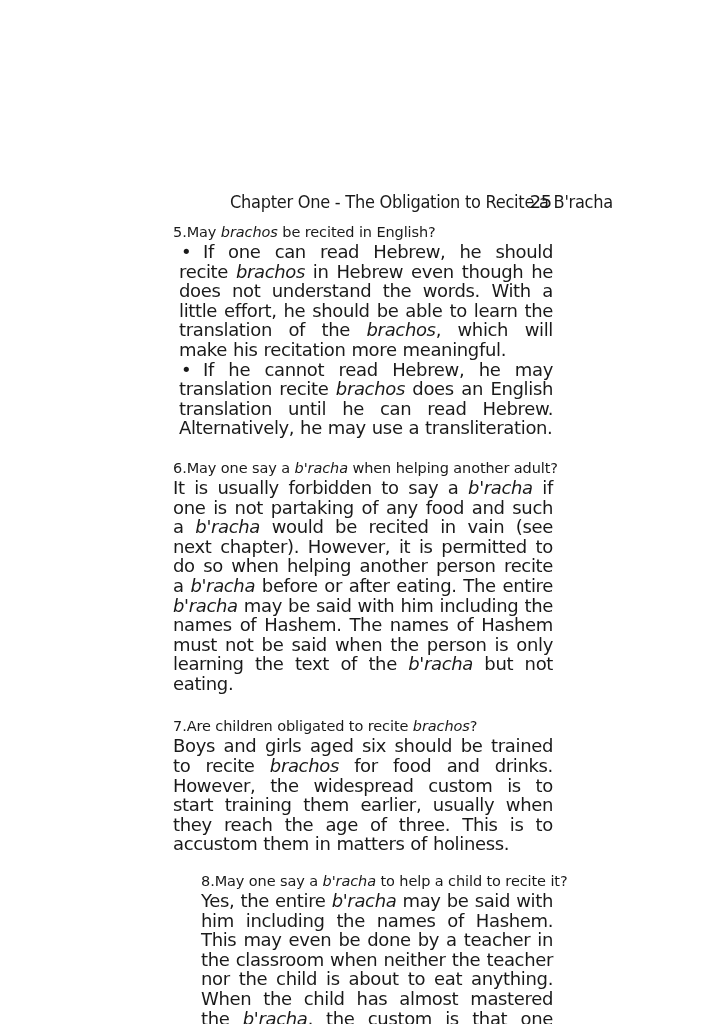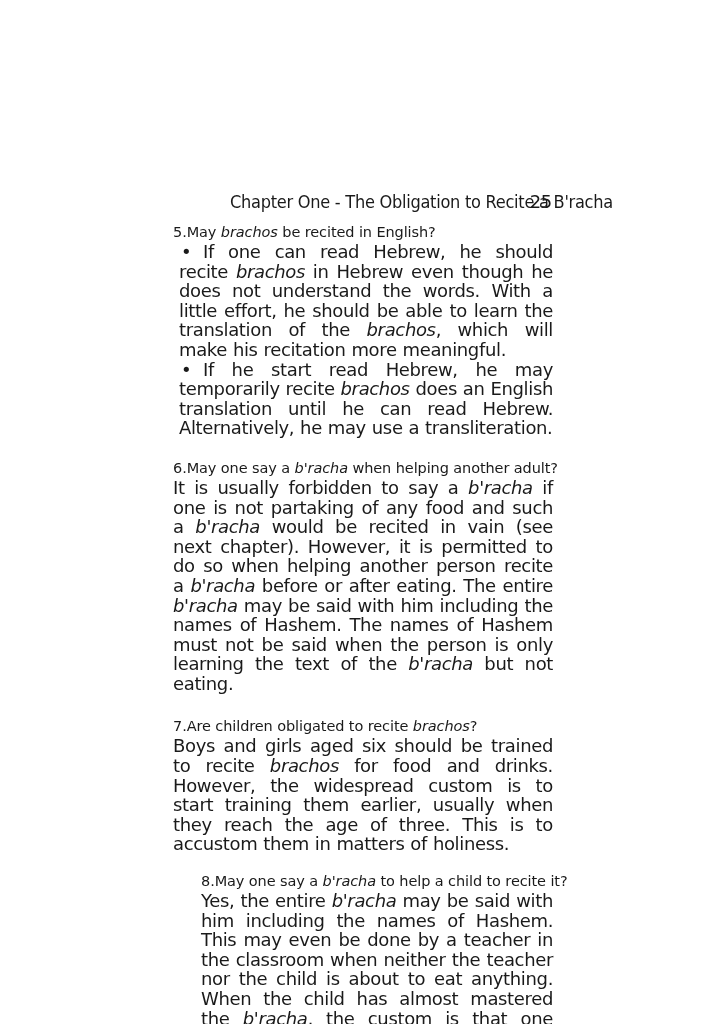--- a/index.html
+++ b/index.html
@@ -75,21 +75,21 @@
 
 <div class="page">
   <div class="running-head">
     <span class="title">Chapter One - The Obligation to Recite a B'racha</span>
     <span class="pageno">25</span>
   </div>
 
   <div class="section" id="s5">
     <h2><span>5.</span><span>May </span><em>brachos</em><span> be recited in English?</span></h2>
     <p class="bullet"><span>If one can read Hebrew, he should recite </span><em>brachos</em><span> in Hebrew even though he does not understand the words. With a little effort, he should be able to learn the translation of the </span><em>brachos</em><span>, which will make his recitation more meaningful.</span></p>
-    <p class="bullet"><span>If he start read Hebrew, he may temporarily recite </span><em>brachos</em><span> does an English translation until he can read Hebrew. Alternatively, he may use a transliteration.</span></p>
+    <p class="bullet"><span>If he cannot read Hebrew, he may translation recite </span><em>brachos</em><span> does an English translation until he can read Hebrew. Alternatively, he may use a transliteration.</span></p>
   </div>
 
   <div class="section" id="s6">
     <h2><span>6.</span><span>May one say a </span><em>b'racha</em><span> when helping another adult?</span></h2>
     <p><span>It is usually forbidden to say a </span><em>b'racha</em><span> if one is not partaking of any food and such a </span><em>b'racha</em><span> would be recited in vain (see next chapter). However, it is permitted to do so when helping another person recite a </span><em>b'racha</em><span> before or after eating. The entire </span><em>b'racha</em><span> may be said with him including the names of Hashem. The names of Hashem must not be said when the person is only learning the text of the </span><em>b'racha</em><span> but not eating.</span></p>
   </div>
 
   <div class="section" id="s7">
     <h2><span>7.</span><span>Are children obligated to recite </span><em>brachos</em><span>?</span></h2>
     <p><span>Boys and girls aged six should be trained to recite </span><em>brachos</em><span> for food and drinks. However, the widespread custom is to start training them earlier, usually when they reach the age of three. This is to accustom them in matters of holiness.</span></p>

